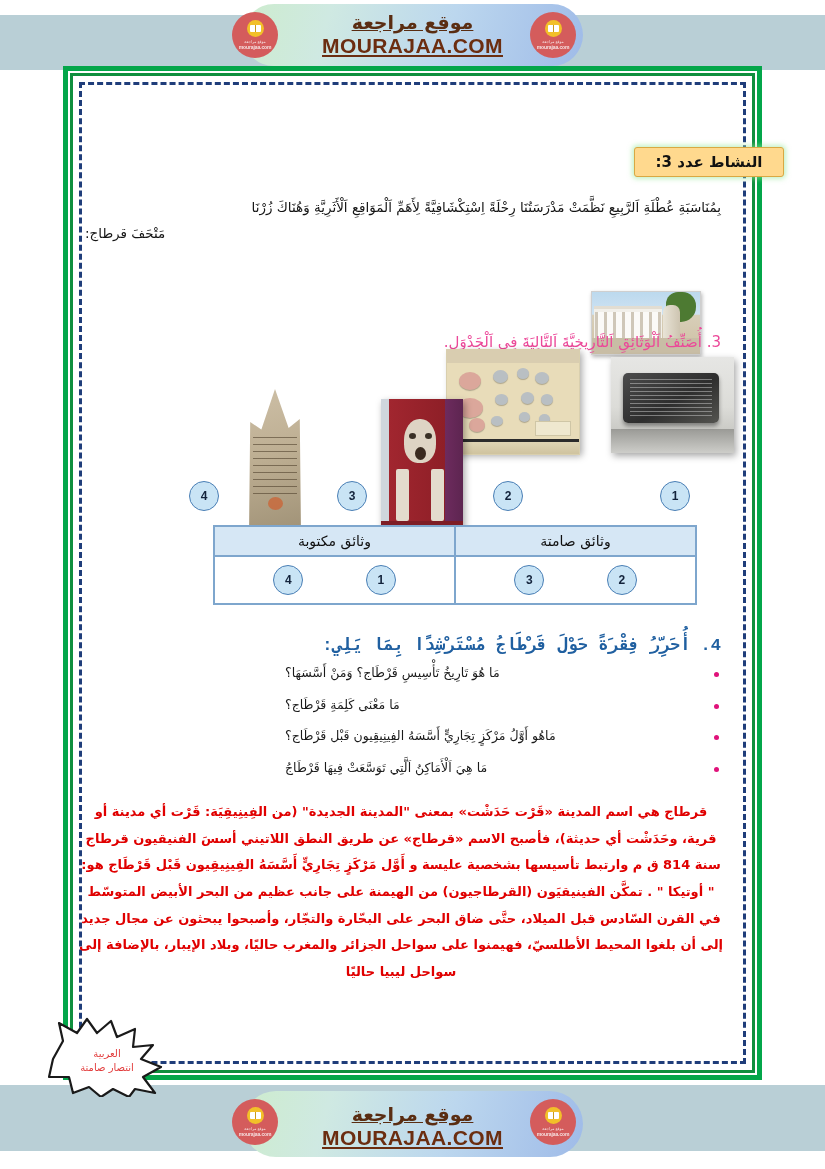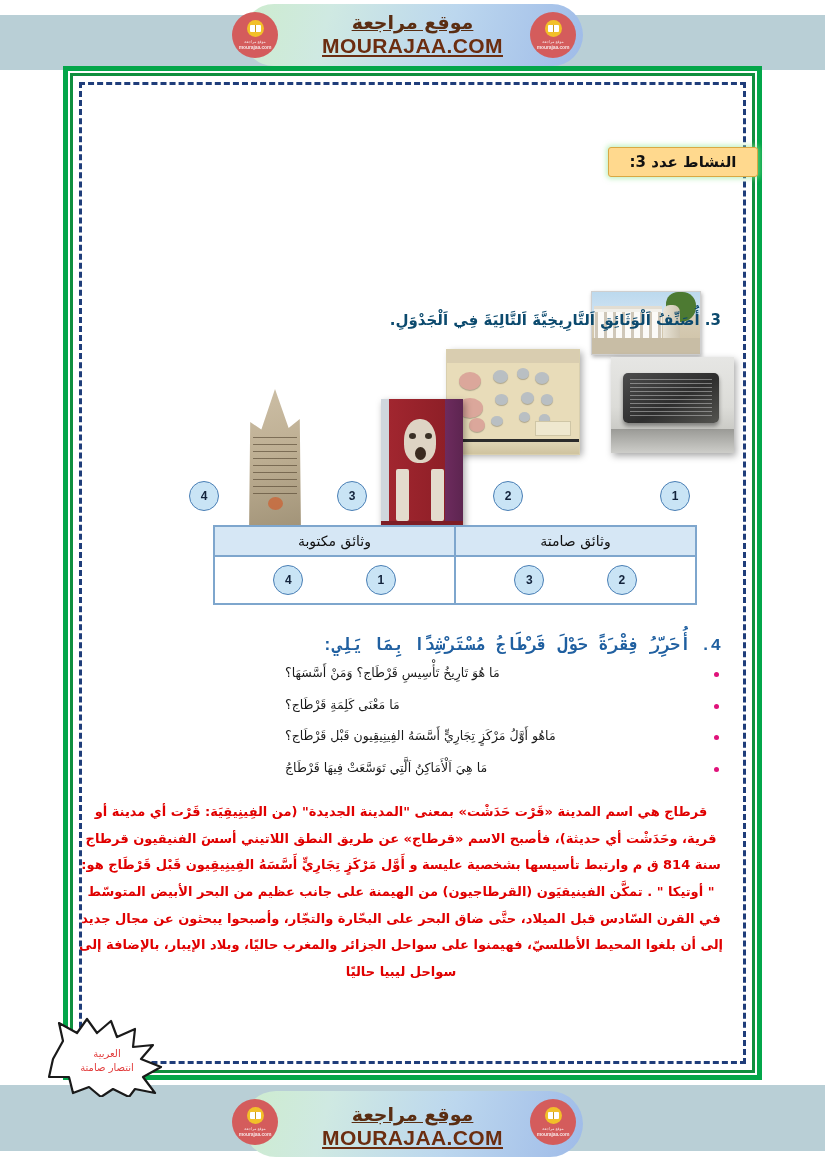--- a/index.html
+++ b/index.html
@@ -142,21 +142,21 @@
     left: 24px;
     top: 12px;
     right: 14px;
     bottom: 6px;
   }
 
   
   .activity-badge {
     position: absolute;
     top: 50px;
-    left: 502px;
+    left: 528px;
     width: 148px;
     height: 28px;
     background: #ffd98e;
     border: 1px solid #d9a843;
     border-radius: 3px;
     display: flex;
     align-items: center;
     justify-content: center;
     box-shadow: 0 0 5px 2px rgba(150,230,150,0.55);
   }
@@ -230,27 +230,27 @@
   .museum-photo .ground {
     position: absolute;
     left: 0; bottom: 0;
     width: 100%; height: 16px;
     background: #c8bda5;
   }
 
   
   .q3 {
     position: absolute;
-    top: 214px;
+    top: 236px;
     right: 8px;
     direction: rtl;
     font-family: "DejaVu Sans", sans-serif;
     font-size: 15px;
-    font-weight: bold;
-    color: #0c4a6e;
+    font-weight: normal;
+    color: #ec4899;
     white-space: nowrap;
   }
 
   
   .artifact {
     position: absolute;
     background: #ffffff;
   }
   .artifact img, .artifact .ph {
     display: block;
@@ -553,20 +553,24 @@
 </div>
 
 <div class="page-frame">
   <div class="page-inner">
     <div class="content">
 
       <div class="activity-badge">
         <span>النشاط عدد 3:</span>
       </div>
 
+      <div class="intro">
+        <span>بِمُنَاسَبَةِ عُطْلَةِ اَلرَّبِيعِ نَظَّمَتْ مَدْرَسَتُنَا رِحْلَةً اِسْتِكْشَافِيَّةً لِأَهَمِّ اَلْمَوَاقِعِ اَلْأَثَرِيَّةِ وَهُنَاكَ زُرْنَا</span>
+        <span class="line2">مَتْحَفَ قرطاج:</span>
+      </div>
 
       <div class="museum-photo">
         <div class="bldg"></div>
         <div class="arches"></div>
         <div class="tree"></div>
         <div class="statue"></div>
         <div class="ground"></div>
       </div>
 
       <div class="q3">3. أُصَنِّفُ اَلْوَثَائِقِ اَلتَّارِيخِيَّةَ اَلتَّالِيَةَ فِي اَلْجَدْوَلِ.</div>

